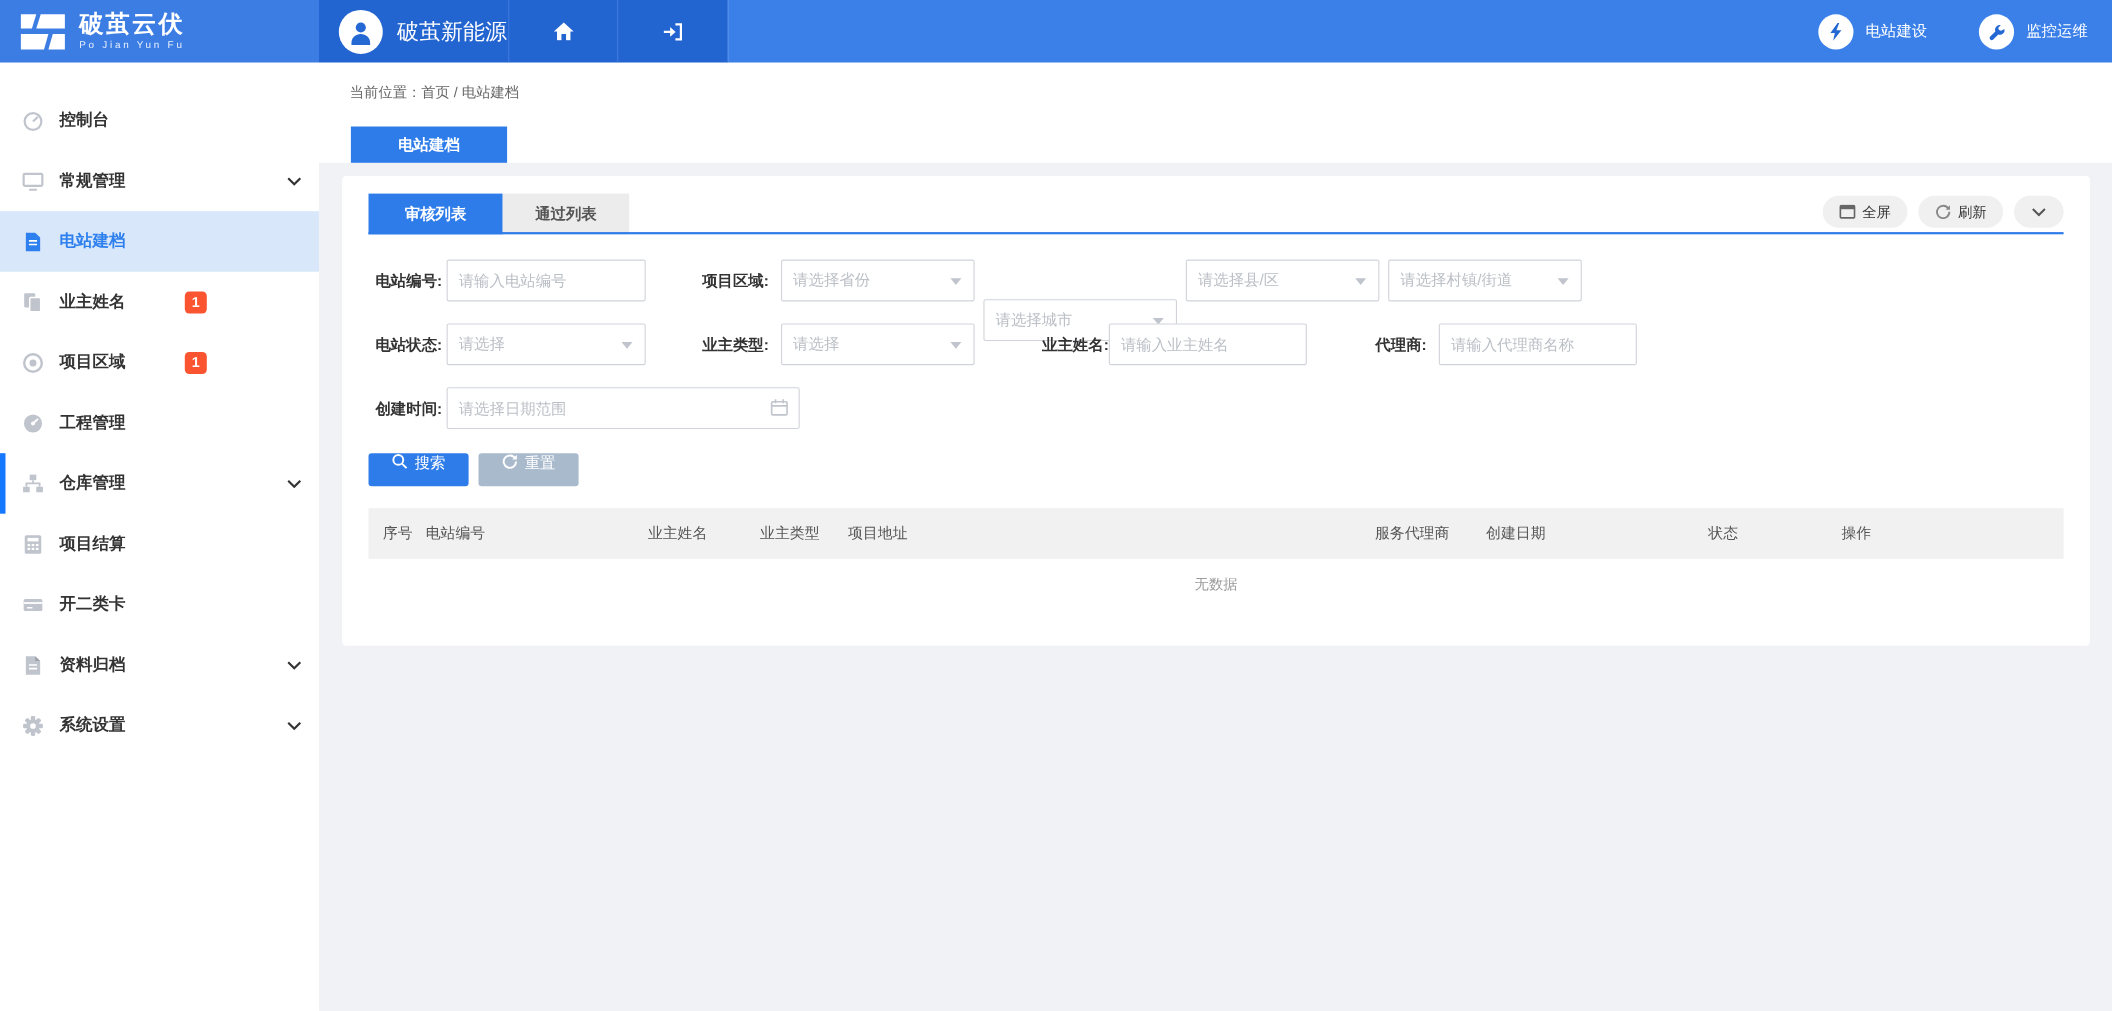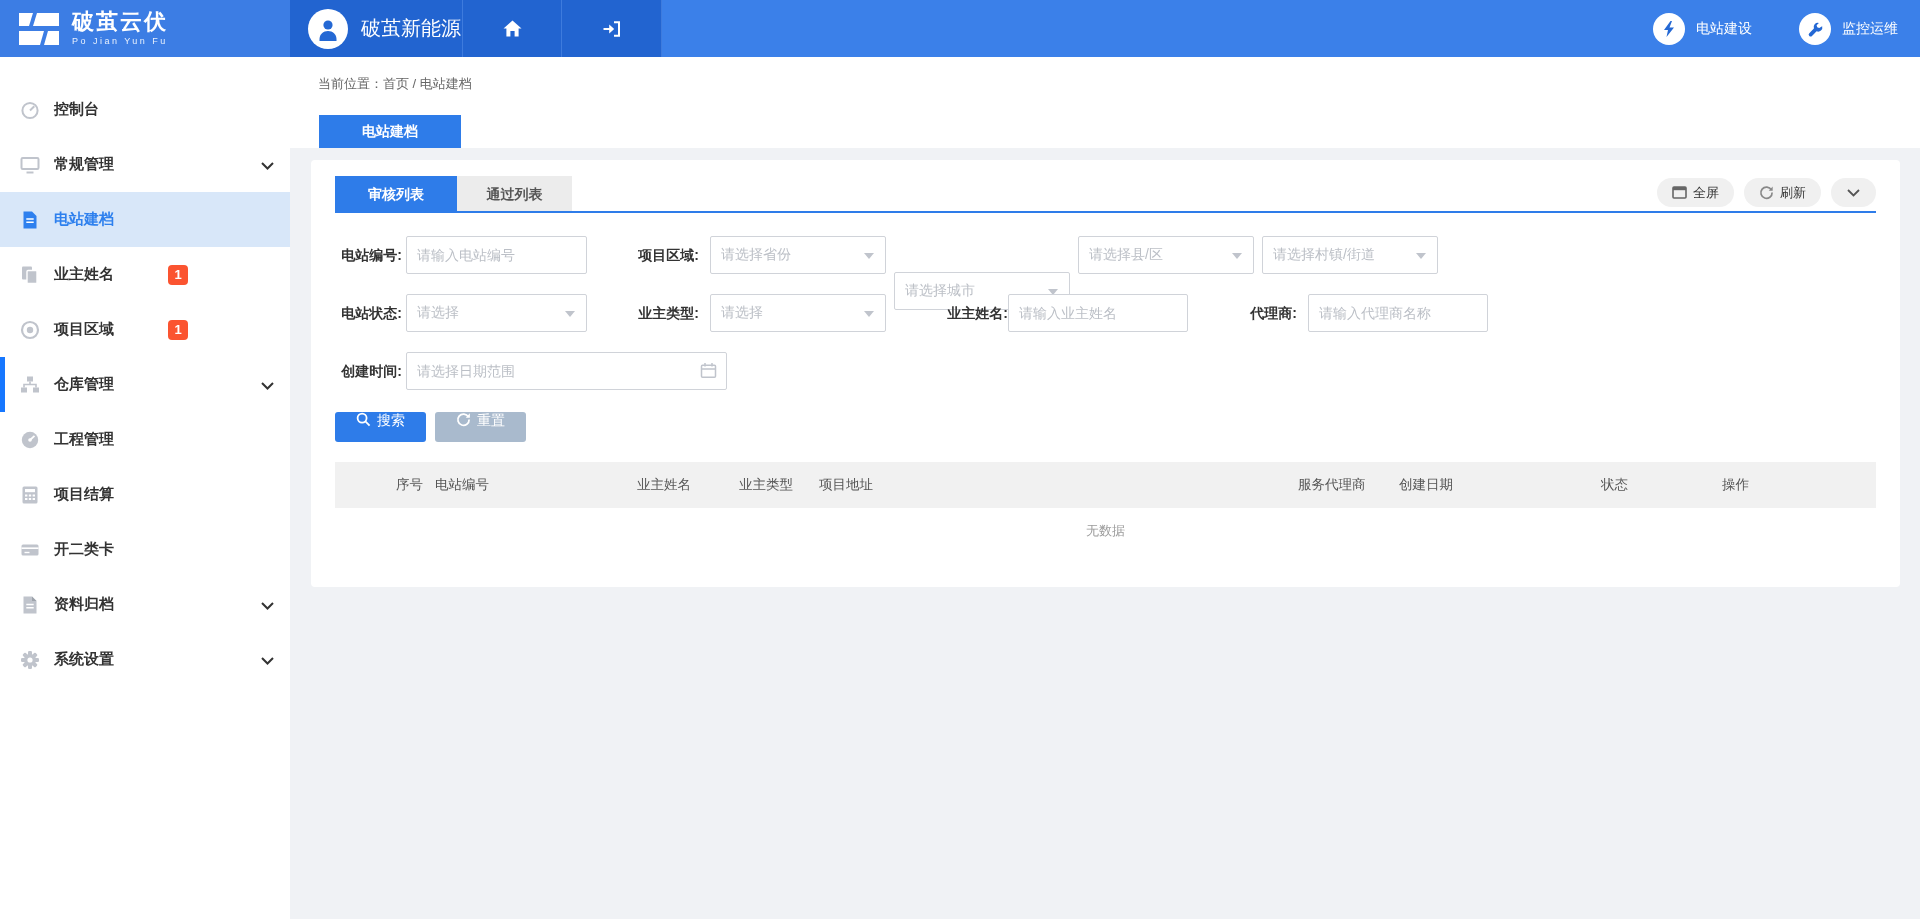--- a/index.html
+++ b/index.html
@@ -61,21 +61,21 @@
   .date-wrap { position:absolute; }
   .date-wrap .cal { position:absolute; right:10px; top:10px; }
 
   .btn { position:absolute; height:30px; border:none; border-radius:3px; color:#fff; font-size:14px; display:flex; justify-content:center; gap:6px; cursor:pointer; font-family:inherit; }
   .btn-search { left:24px; top:252px; width:91px; background:#2E7CE9; }
   .btn-reset { left:124px; top:252px; width:91px; background:#A9BACD; }
 
   .tbl { position:absolute; left:24px; top:302px; width:1541px; }
   .tbl-head { display:flex; height:46px; background:#F1F1F1; align-items:center; font-size:13.5px; color:#555; }
   .th { flex:none; }
-  .th:nth-child(1){ width:52px; padding-left:13px;margin-left:48px; }
+  .th:nth-child(1){ width:52px; padding-left:13px; }
   .th:nth-child(2){ width:202px; }
   .th:nth-child(3){ width:102px; }
   .th:nth-child(4){ width:80px; }
   .th:nth-child(5){ width:479px; }
   .th:nth-child(6){ width:101px; }
   .th:nth-child(7){ width:202px; }
   .th:nth-child(8){ width:121px; }
   .th:nth-child(9){ flex:1; }
   .tbl-empty { height:46px; display:flex; align-items:center; justify-content:center; font-size:13px; color:#9B9B9B; }
 </style>
@@ -196,46 +196,46 @@
       <svg width="20" height="20" viewBox="0 0 20 20">
           <circle cx="10" cy="10" r="8" fill="none" stroke="#C0C4CC" stroke-width="2.2"></circle>
           <circle cx="10" cy="10" r="3.2" fill="#C0C4CC"></circle>
         </svg>
     </span>
     <span class="s-label">项目区域</span>
     <span class="badge">1</span>
   </div>
 
   <div class="side-item">
+    <span class="s-icon">
+      <svg width="20" height="20" viewBox="0 0 20 20">
+          <circle cx="10" cy="10" r="8.2" fill="#C0C4CC"></circle>
+          <path d="M10 10 L14.5 5.8" stroke="#fff" stroke-width="1.8"></path>
+          <circle cx="10" cy="10" r="1.8" fill="#fff"></circle>
+        </svg>
+    </span>
+    <span class="s-label">工程管理</span>
+  </div>
+
+  <div class="side-item">
     <span class="accent-bar"></span>
     <span class="s-icon">
       <svg width="20" height="20" viewBox="0 0 20 20">
           <rect x="7" y="1.5" width="6" height="5" fill="#C0C4CC"></rect>
           <rect x="1" y="12.5" width="6" height="5" fill="#C0C4CC"></rect>
           <rect x="13" y="12.5" width="6" height="5" fill="#C0C4CC"></rect>
           <path d="M10 6.5v3M4 12.5v-3h12v3" fill="none" stroke="#C0C4CC" stroke-width="1.6"></path>
         </svg>
     </span>
     <span class="s-label">仓库管理</span>
     <span class="s-chevron">
       <svg width="13" height="8" viewBox="0 0 13 8">
           <polyline points="1,1 6.5,6.5 12,1" fill="none" stroke="#333" stroke-width="2"></polyline>
         </svg>
     </span>
-  </div>
-
-  <div class="side-item">
-    <span class="s-icon">
-      <svg width="20" height="20" viewBox="0 0 20 20">
-          <circle cx="10" cy="10" r="8.2" fill="#C0C4CC"></circle>
-          <path d="M10 10 L14.5 5.8" stroke="#fff" stroke-width="1.8"></path>
-          <circle cx="10" cy="10" r="1.8" fill="#fff"></circle>
-        </svg>
-    </span>
-    <span class="s-label">工程管理</span>
   </div>
 
   <div class="side-item">
     <span class="s-icon">
       <svg width="20" height="20" viewBox="0 0 20 20">
           <rect x="2.5" y="1.5" width="15" height="17" rx="1.5" fill="#C0C4CC"></rect>
           <rect x="5" y="4" width="10" height="3.2" fill="#fff"></rect>
           <g fill="#fff">
             <rect x="5" y="9.5" width="2.4" height="2"></rect>
             <rect x="8.8" y="9.5" width="2.4" height="2"></rect>

